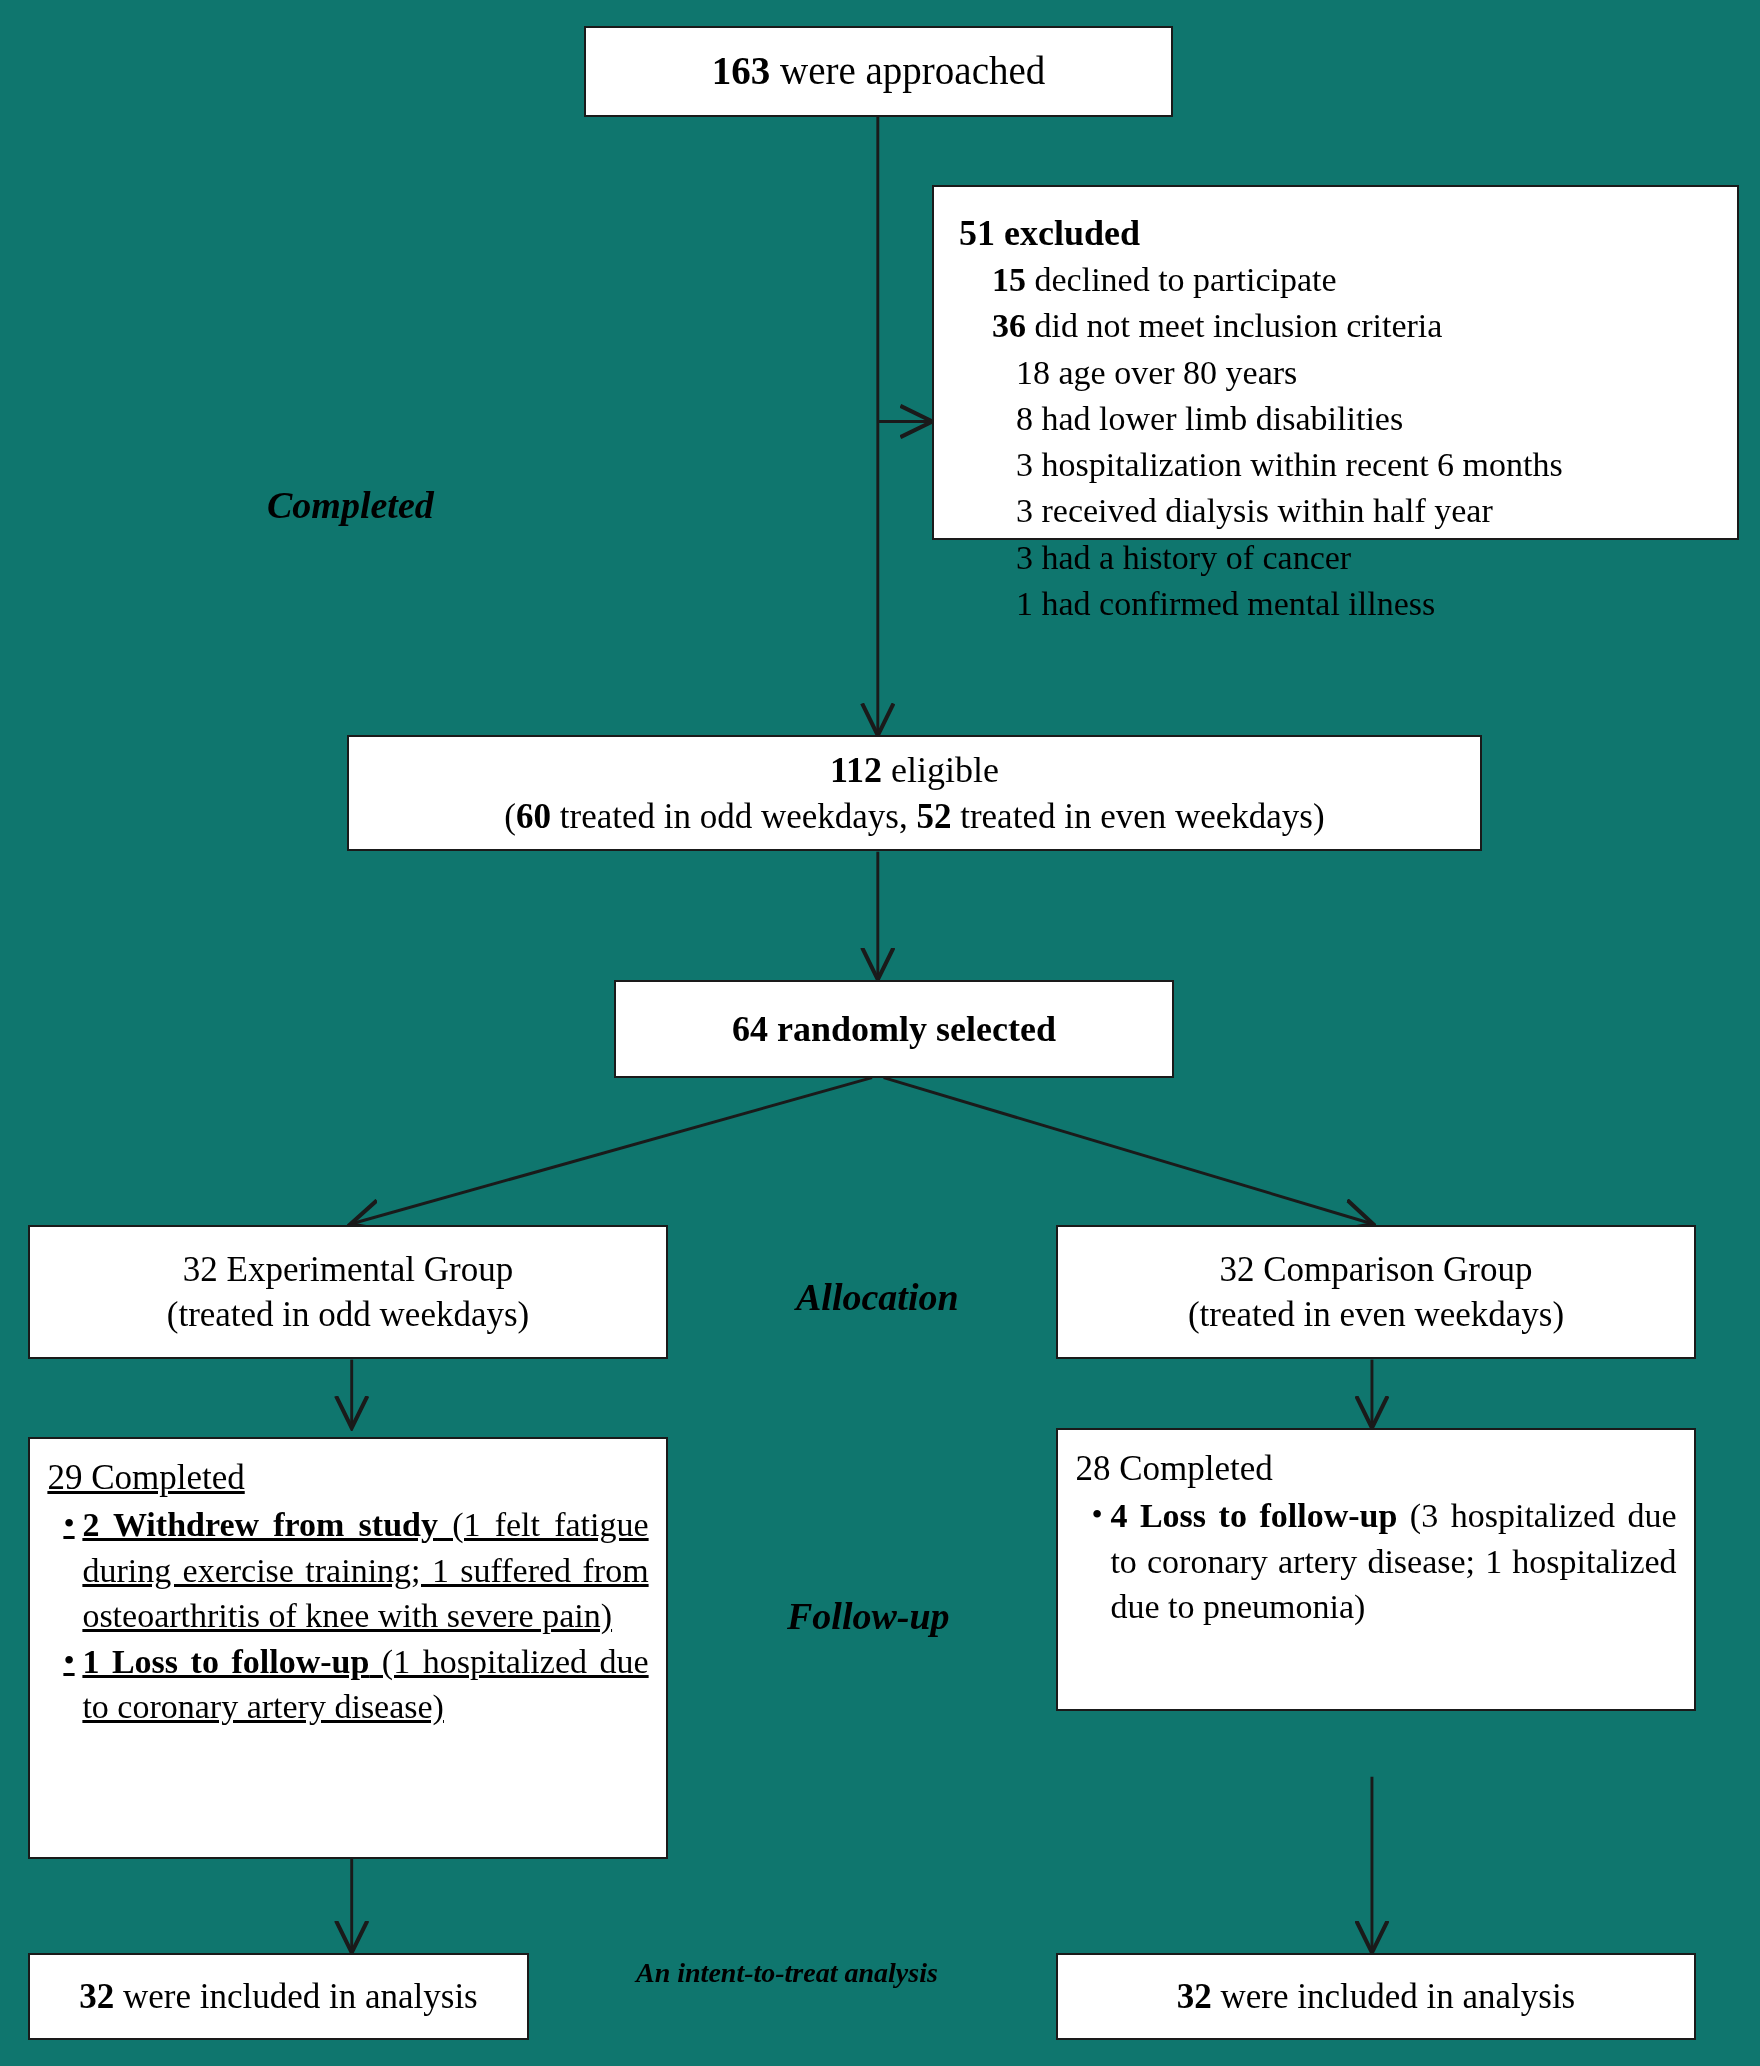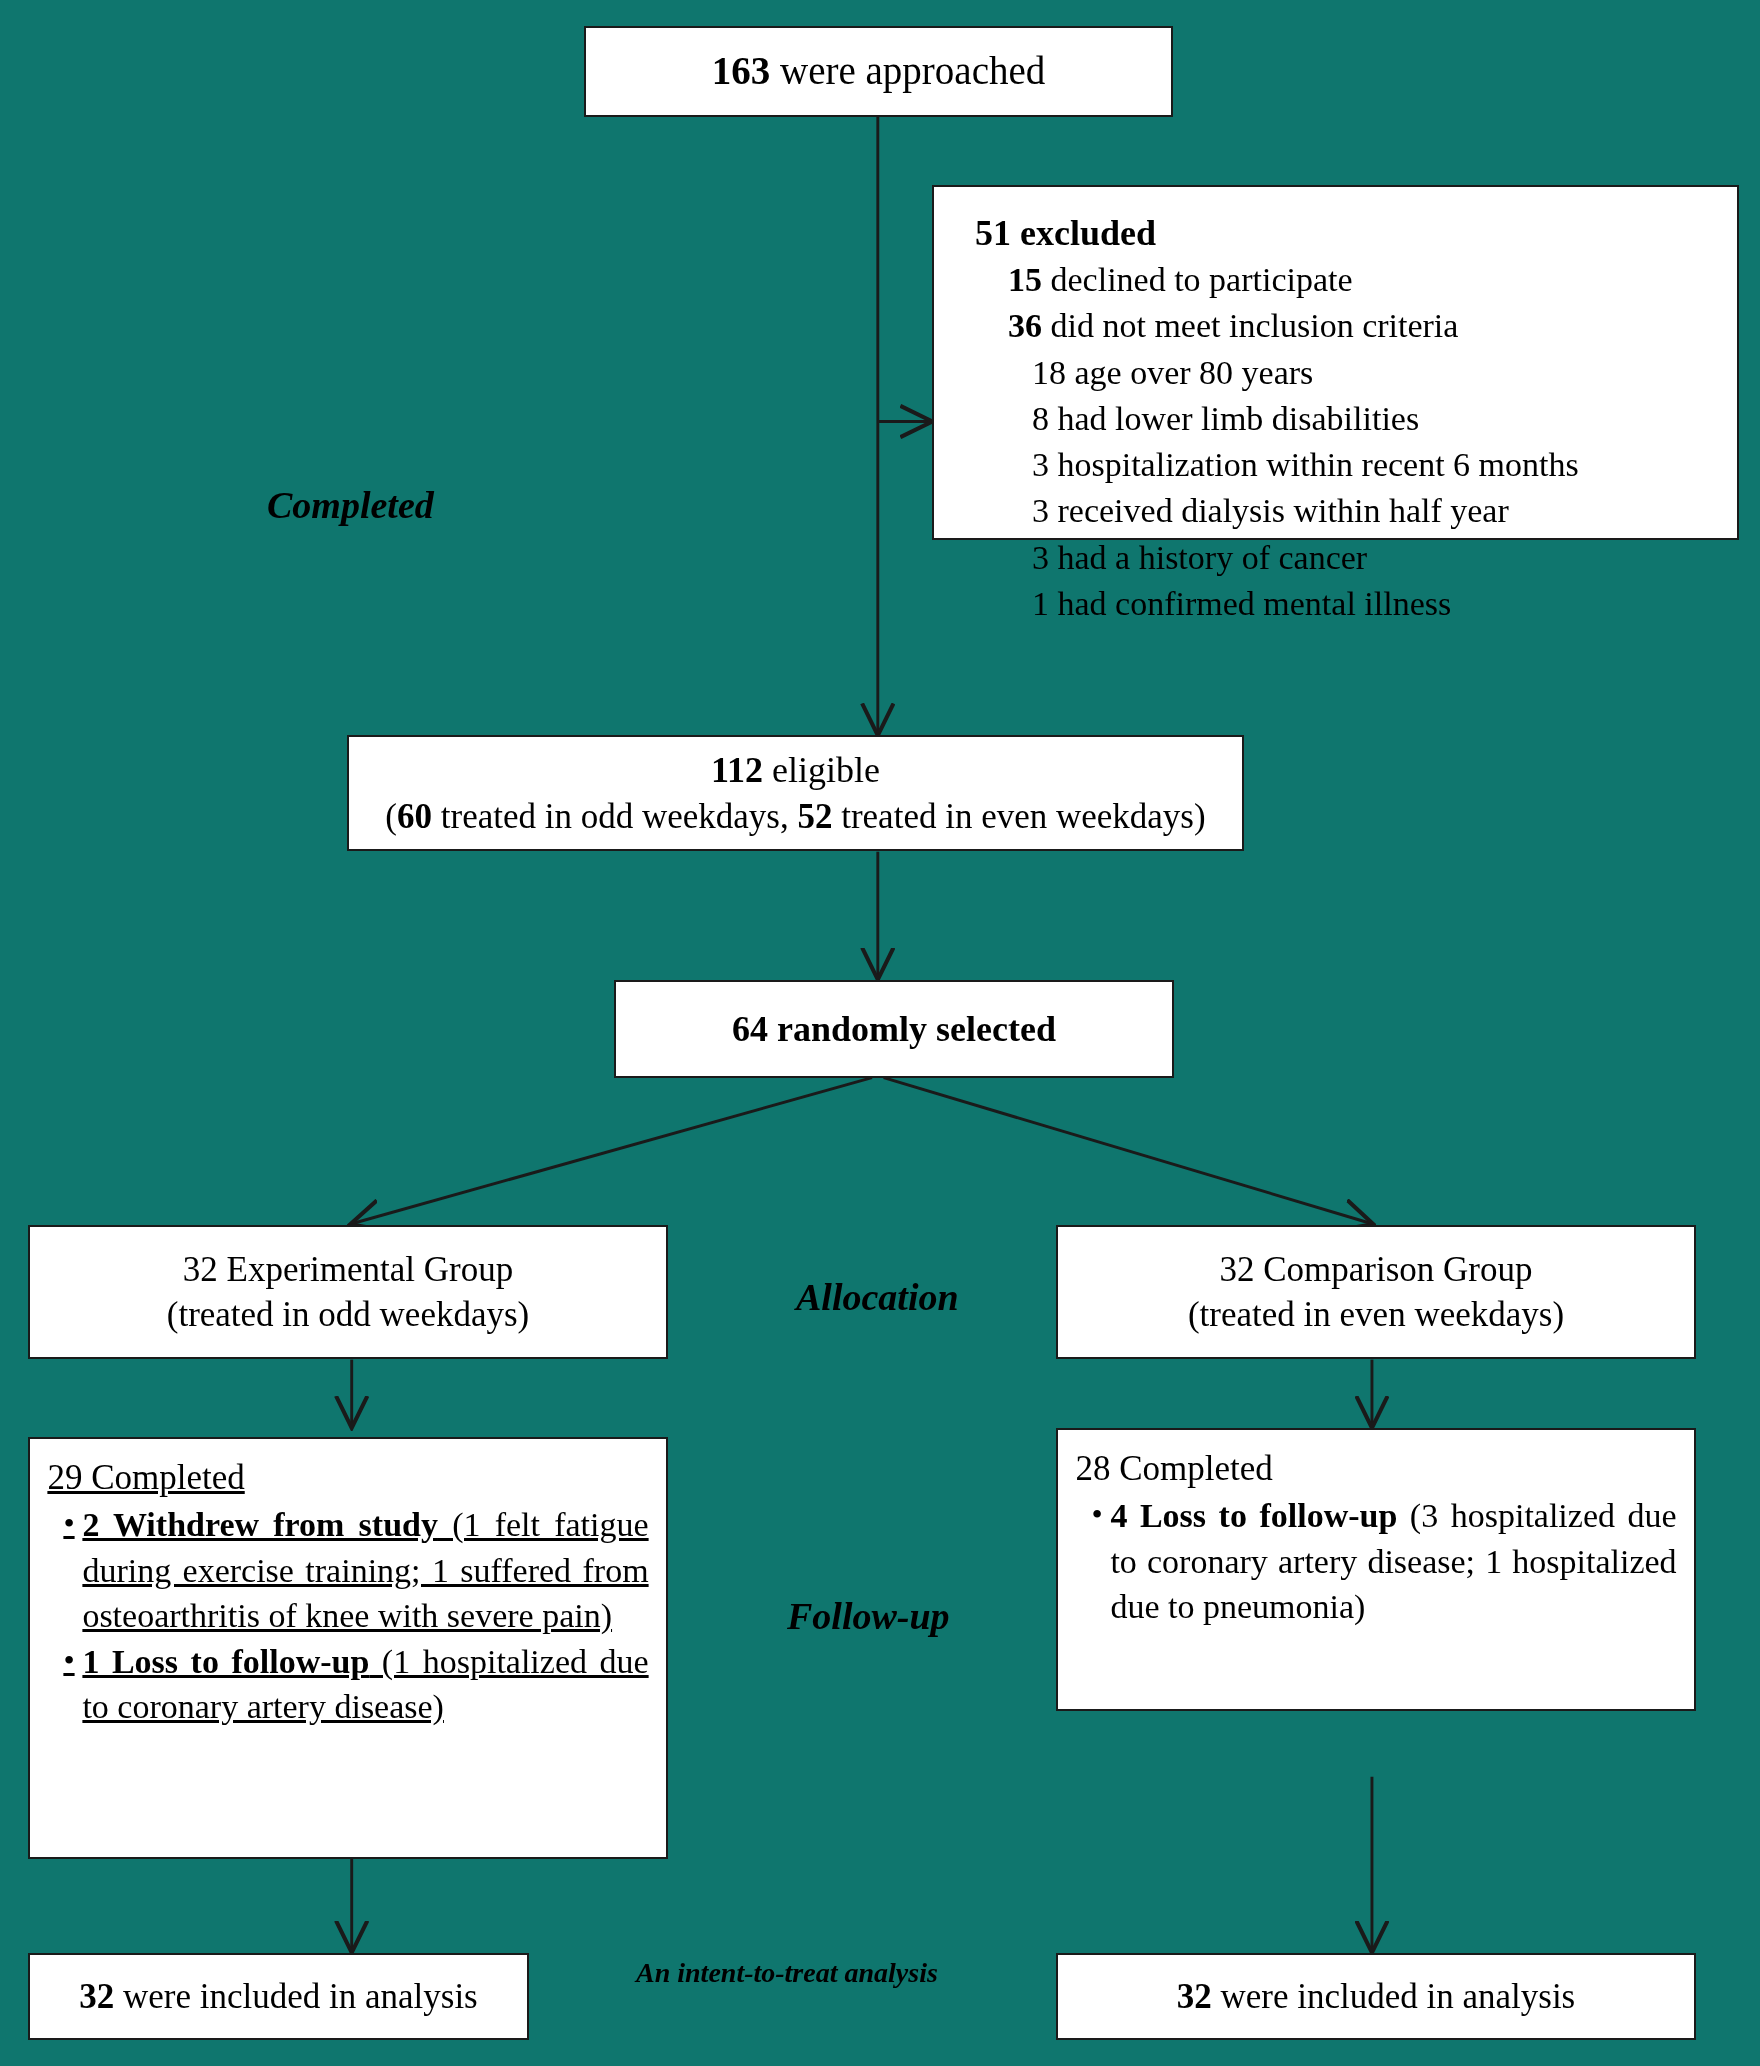--- a/index.html
+++ b/index.html
@@ -56,21 +56,21 @@
 
   
   #box-approached {
     left: 584px; top: 26px; width: 589px; height: 91px;
   }
   #box-approached .ctr-line { font-size: 39px; }
 
   
   #box-excluded {
     left: 932px; top: 185px; width: 807px; height: 355px;
-    padding: 22px 0 0 41px;
+    padding: 22px 0 0 25px;
   }
   .excl-head {
     font-size: 36px;
     font-weight: bold;
     line-height: 1.34;
     margin: 0;
   }
   .excl-l1 {
     font-size: 34px;
     line-height: 1.36;
@@ -79,21 +79,21 @@
   }
   .excl-l2 {
     font-size: 34px;
     line-height: 1.36;
     margin-left: 57px;
     white-space: nowrap;
   }
 
   
   #box-eligible {
-    left: 347px; top: 735px; width: 897px; height: 116px;
+    left: 347px; top: 735px; width: 1135px; height: 116px;
   }
   #box-eligible .ctr-line.l1 { font-size: 36px; }
   #box-eligible .ctr-line.l2 { font-size: 35px; }
 
   
   #box-random {
     left: 614px; top: 980px; width: 560px; height: 98px;
   }
   #box-random .ctr-line { font-size: 36px; }
 

